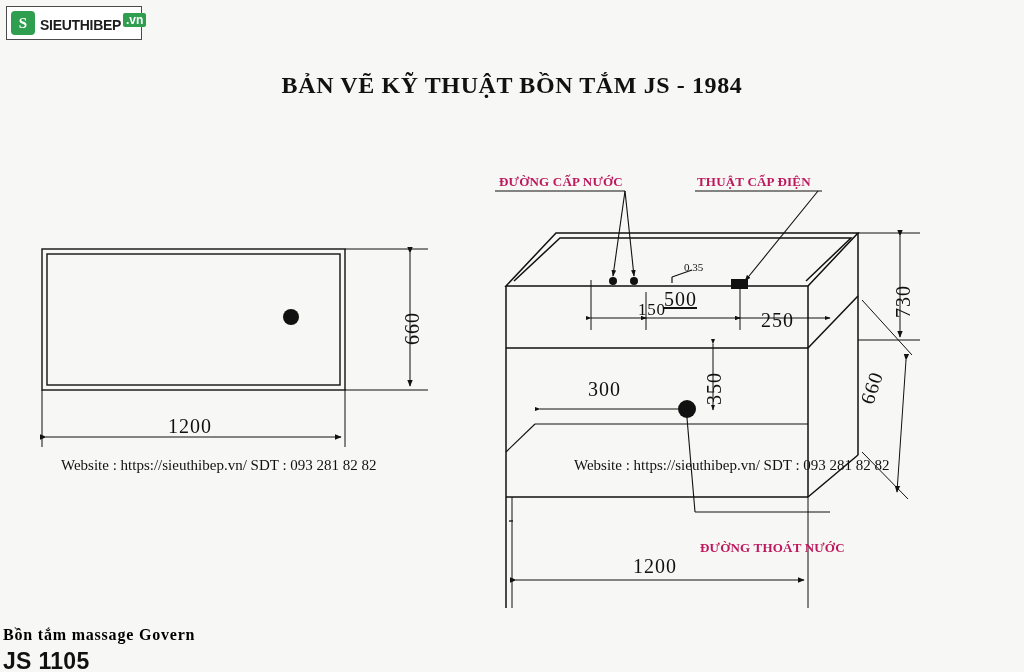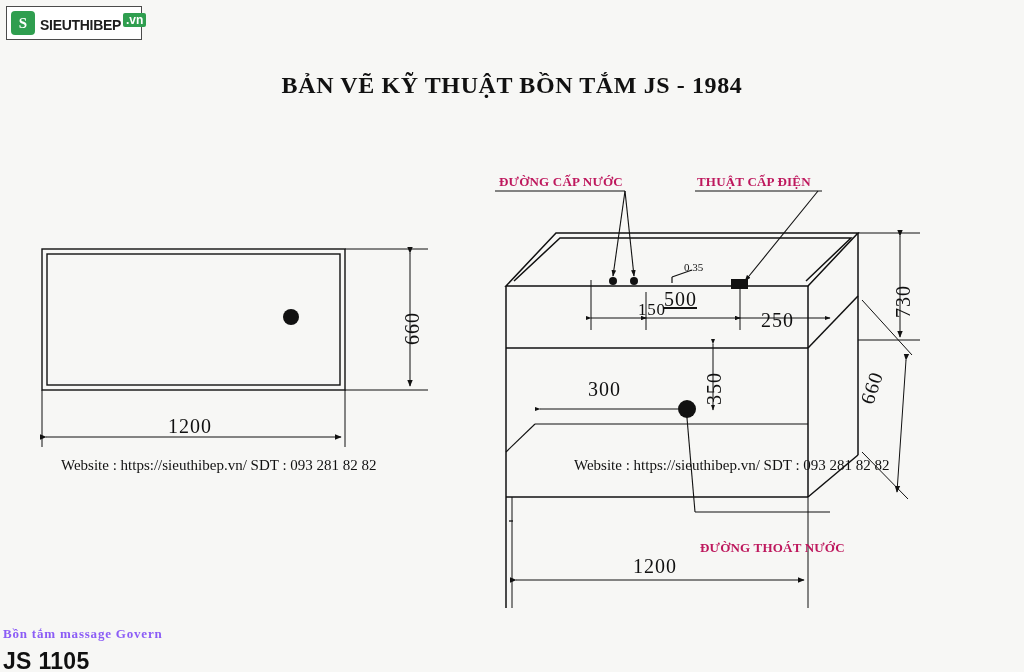--- a/index.html
+++ b/index.html
@@ -56,22 +56,22 @@
   }
   .tiny{
     font-family:"Liberation Serif",serif;font-size:11px;color:#111;
   }
   .rot90{transform:rotate(-90deg);transform-origin:left top;}
   .watermark{
     font-family:"Liberation Serif",serif;font-size:15px;color:#111;margin-left:26px;
   }
   .footer1{
     position:absolute;left:3px;top:626px;
-    font-family:"Liberation Serif",serif;font-weight:bold;font-size:13px;
-    letter-spacing:0.8px;color:#8b5cf6;
+    font-family:"Liberation Serif",serif;font-weight:bold;font-size:16px;
+    letter-spacing:0.8px;color:#000000;
   }
   .footer2{
     position:absolute;left:3px;top:648px;
     font-family:"Liberation Sans",sans-serif;font-weight:bold;font-size:23px;
     letter-spacing:0.3px;color:#111;
   }
 </style>
 </head>
 <body>
 

